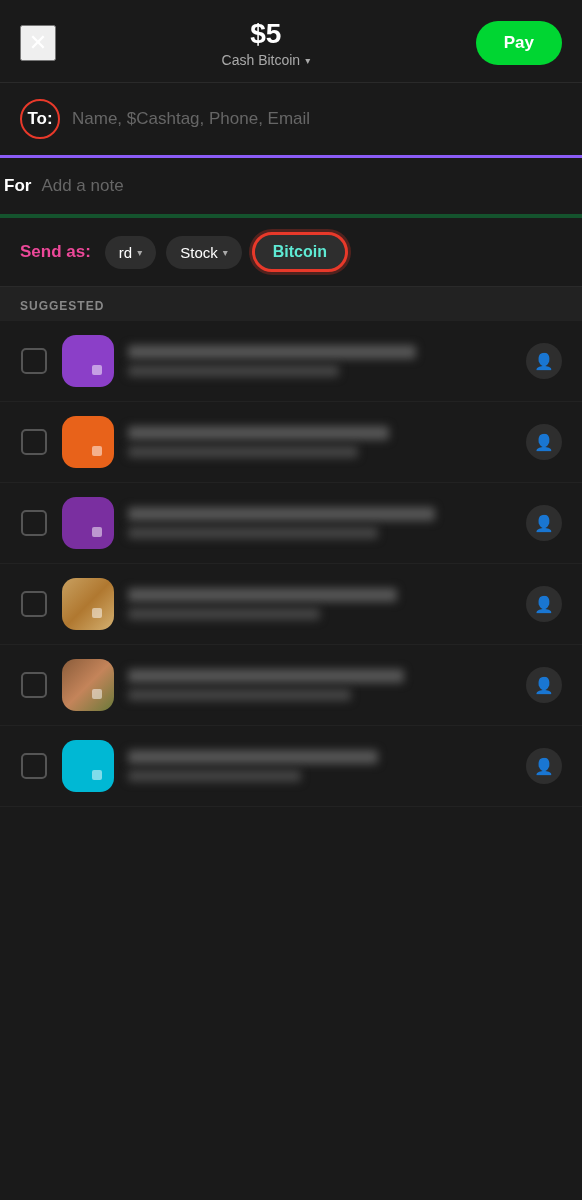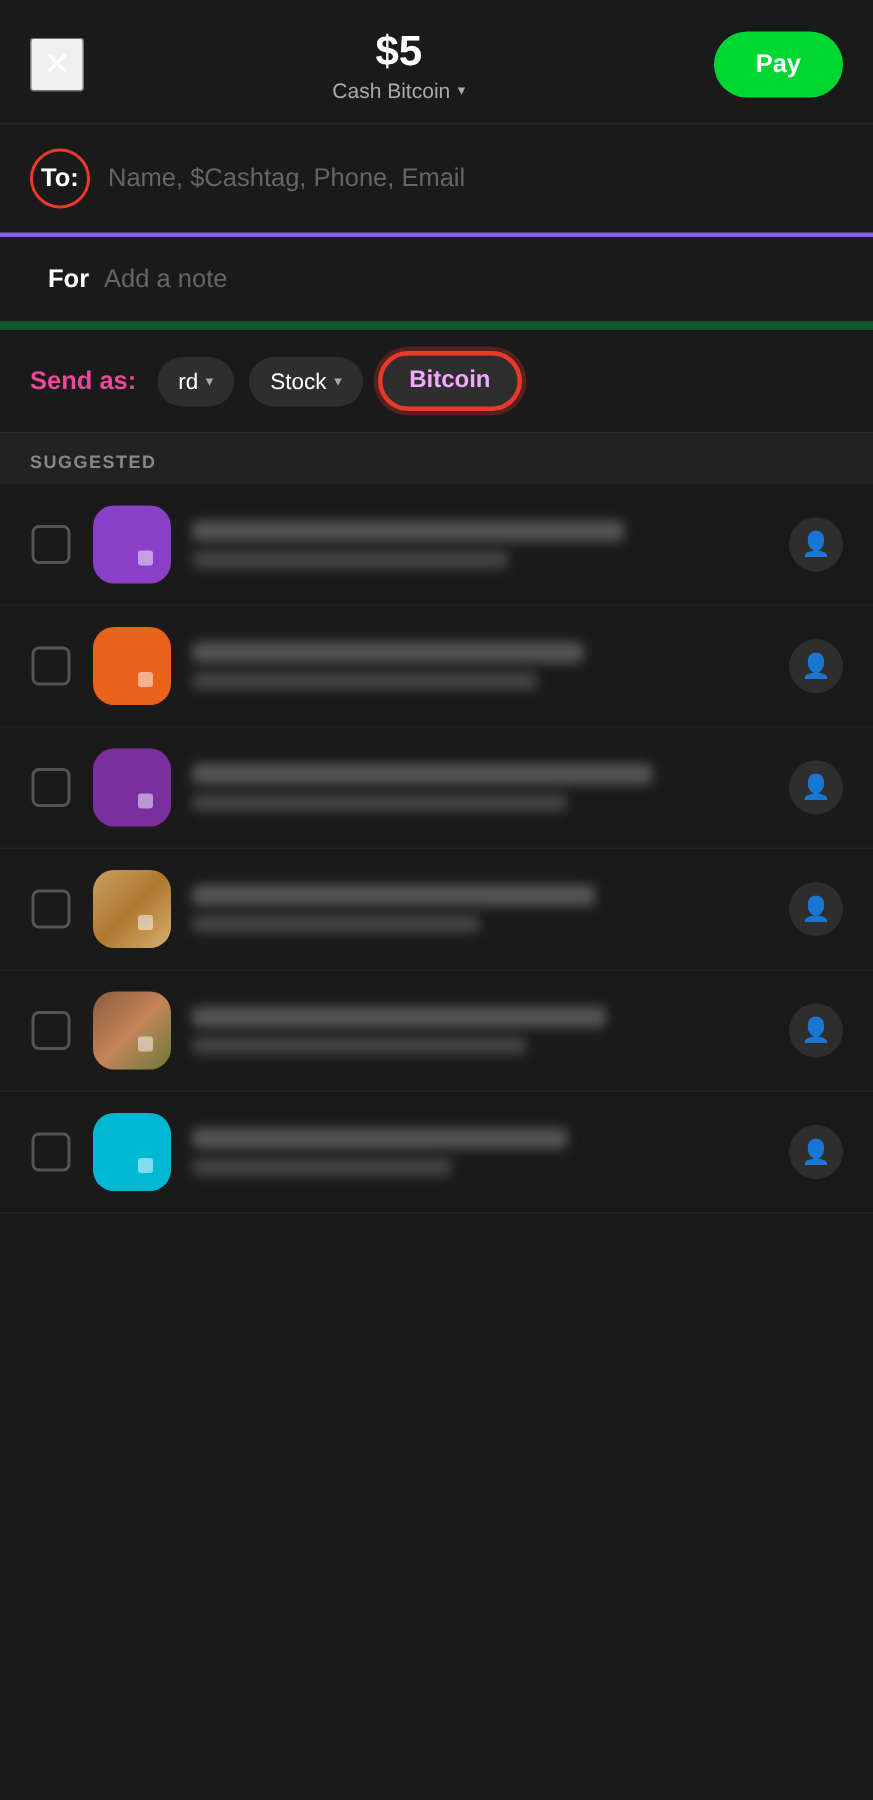--- a/index.html
+++ b/index.html
@@ -100,22 +100,22 @@
 
     .to-placeholder {
       font-size: 17px;
       color: #666;
     }
 
     
     .for-field {
       display: flex;
       align-items: center;
-      padding: 18px 32px;
-      border-bottom: 6px solid #14532d;
+      padding: 18px 4px;
+      border-bottom: 4px solid #14532d;
       gap: 10px;
     }
 
     .for-label {
       font-size: 17px;
       font-weight: 700;
       color: #fff;
     }
 
     .for-placeholder {
@@ -153,21 +153,21 @@
       gap: 5px;
     }
 
     .send-as-btn .btn-chevron {
       font-size: 10px;
       color: #aaa;
     }
 
     .bitcoin-btn {
       background: #2e2e2e;
-      color: #f0abfc;
+      color: #5eead4;
       border: 3px solid #e8392a;
       border-radius: 22px;
       padding: 8px 18px;
       font-size: 16px;
       font-weight: 700;
       cursor: pointer;
       box-shadow: 0 0 0 3px #e8392a44;
     }
 
     

